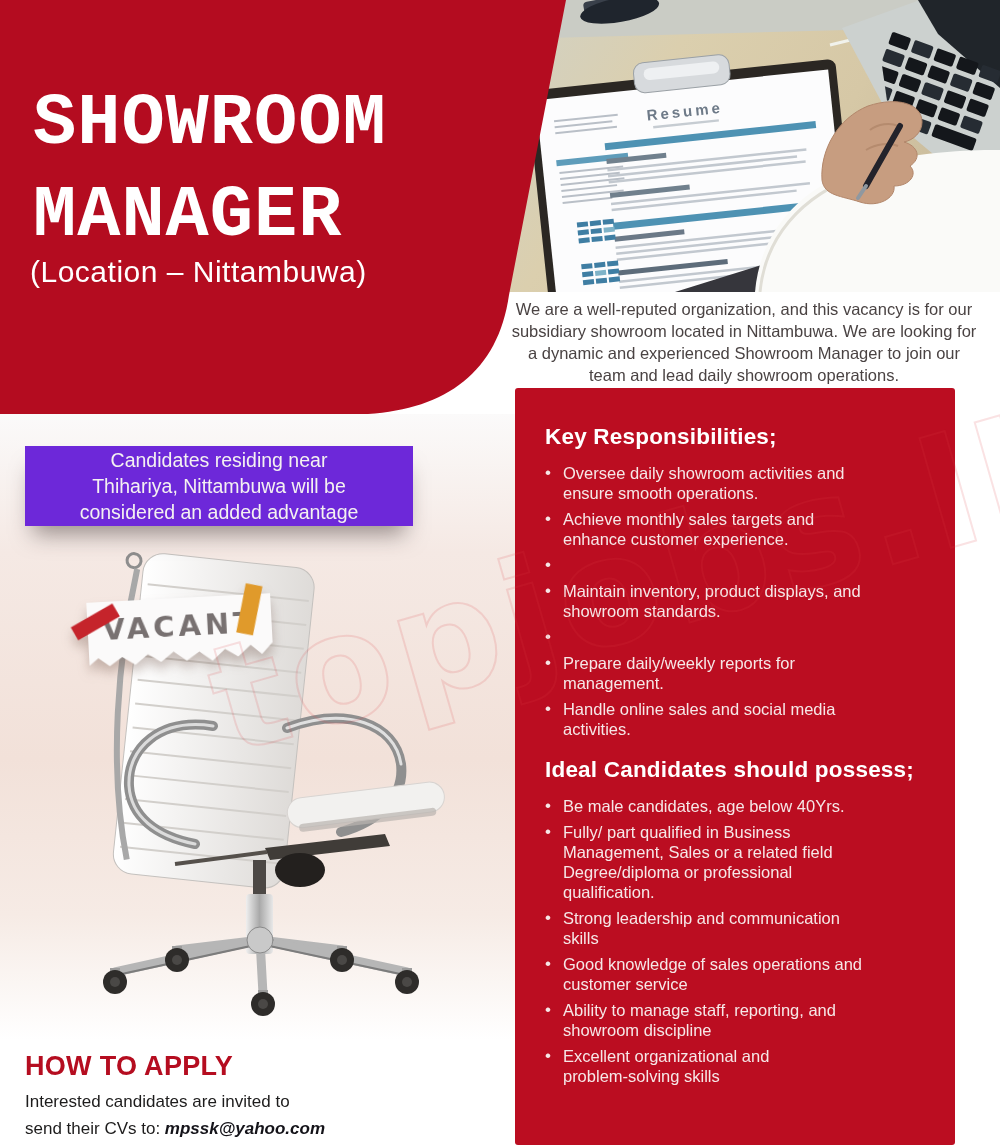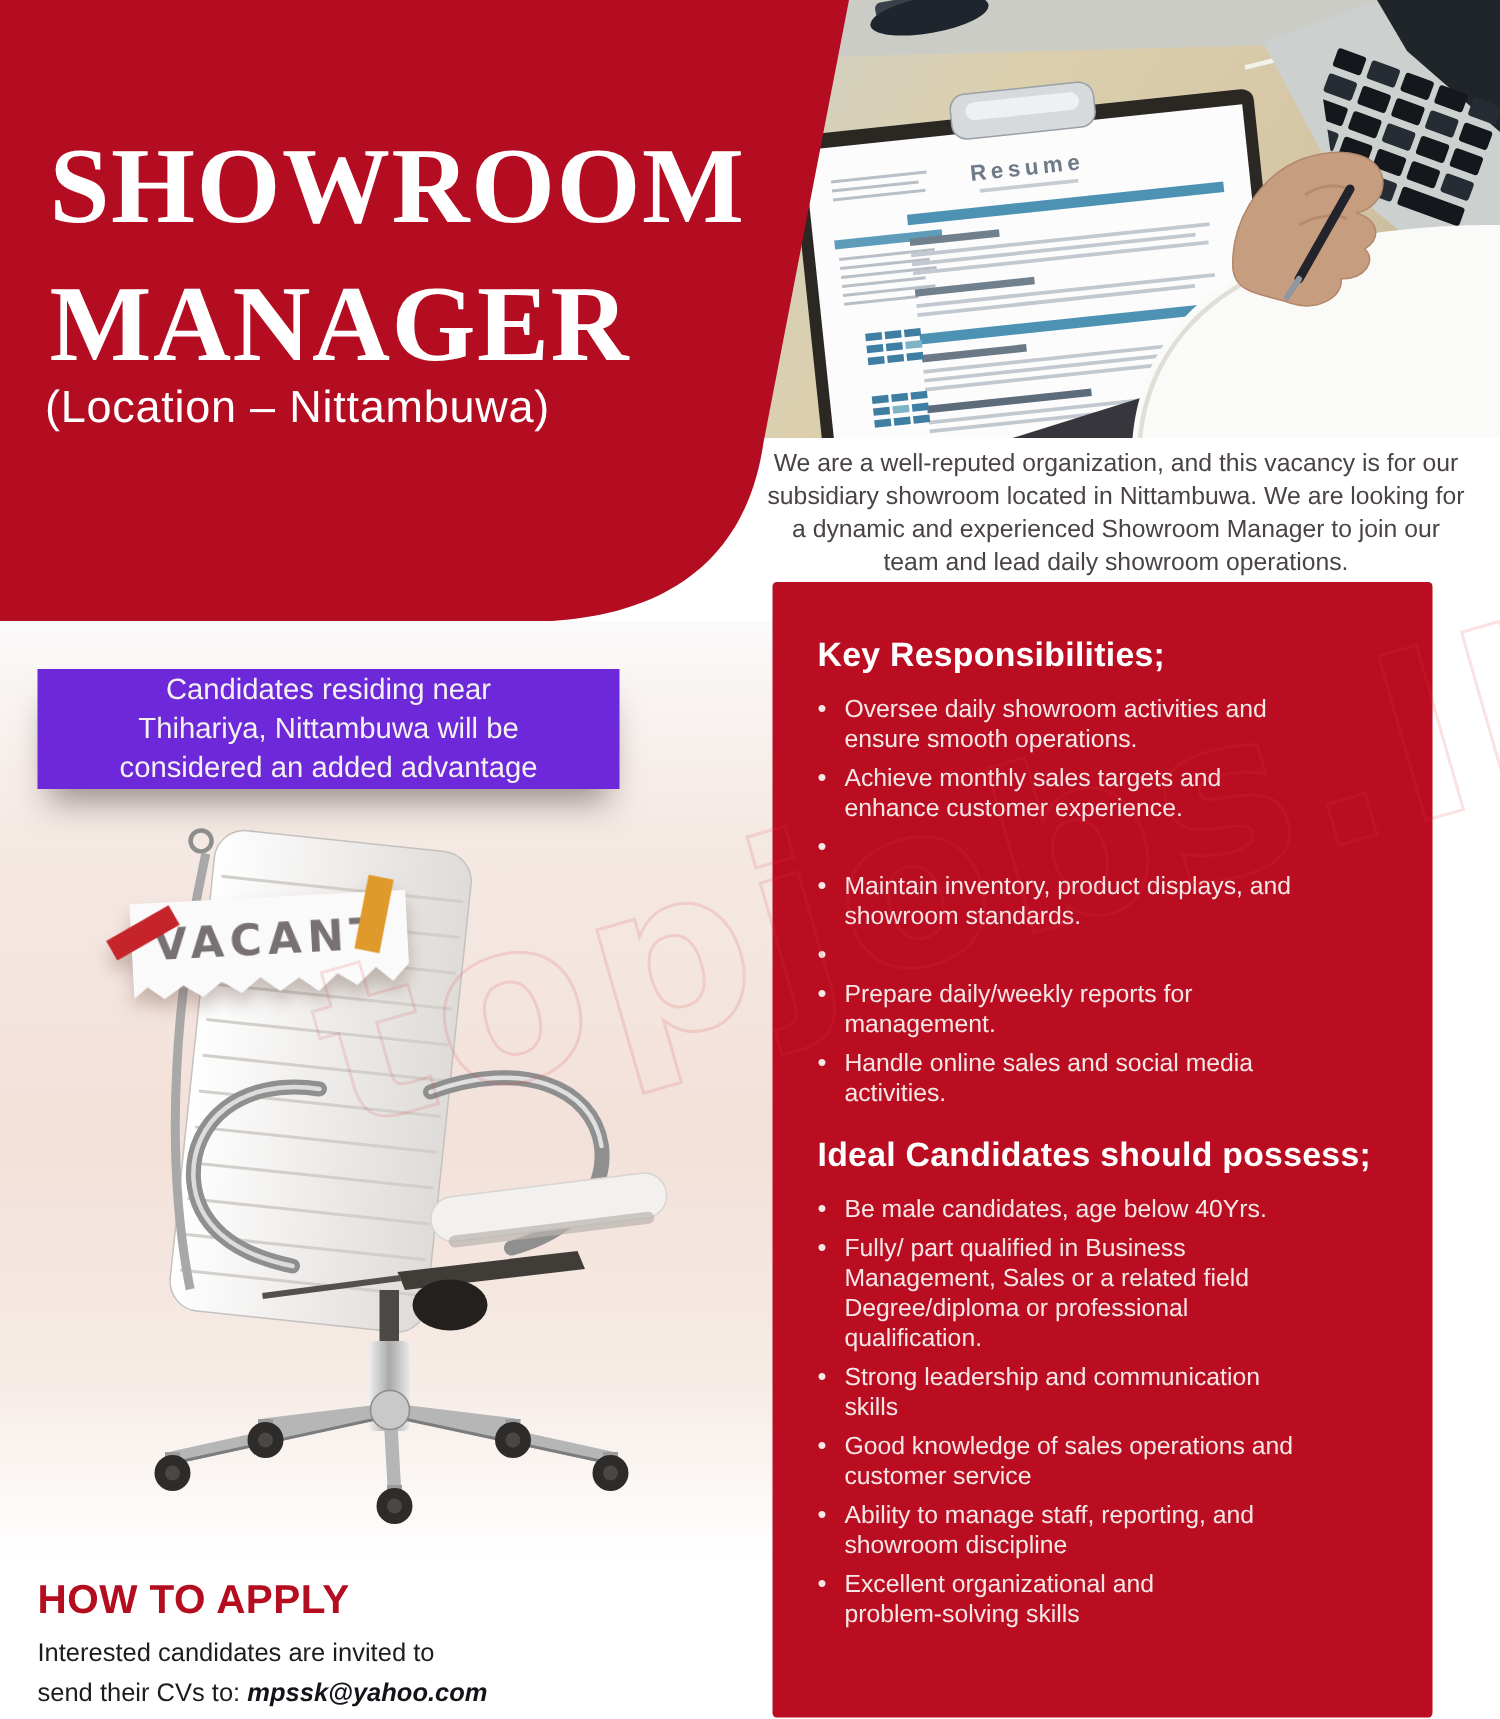--- a/index.html
+++ b/index.html
@@ -2,21 +2,21 @@
 <html><head>
 <meta charset="utf-8">
 <style>
   html,body{margin:0;padding:0;background:#ffffff;}
   .page{position:relative;width:1000px;height:1146px;overflow:hidden;background:#ffffff;
         font-family:"Liberation Sans",sans-serif;}
   .abs{position:absolute;}
 
   
   .red-header-svg{left:0;top:0;z-index:4;pointer-events:none;}
-  .title{left:33px;top:78px;z-index:7;color:#ffffff;font-family:Liberation Serif, serif;
+  .title{left:33px;top:78px;z-index:7;color:#ffffff;font-family:Liberation Mono, monospace;
          font-weight:bold;font-size:72px;line-height:92px;letter-spacing:1px;}
   .location{left:30px;top:255px;z-index:7;color:#ffffff;font-size:30px;letter-spacing:0.5px;}
 
   
   .intro{left:490px;top:298px;width:508px;z-index:6;text-align:center;color:#4a4343;
          font-size:16.5px;line-height:22px;white-space:nowrap;}
 
   
   .watermark{left:200px;top:470px;width:760px;height:260px;z-index:5;text-align:center;
              font-family:"DejaVu Sans",sans-serif;font-weight:bold;font-size:150px;line-height:260px;

